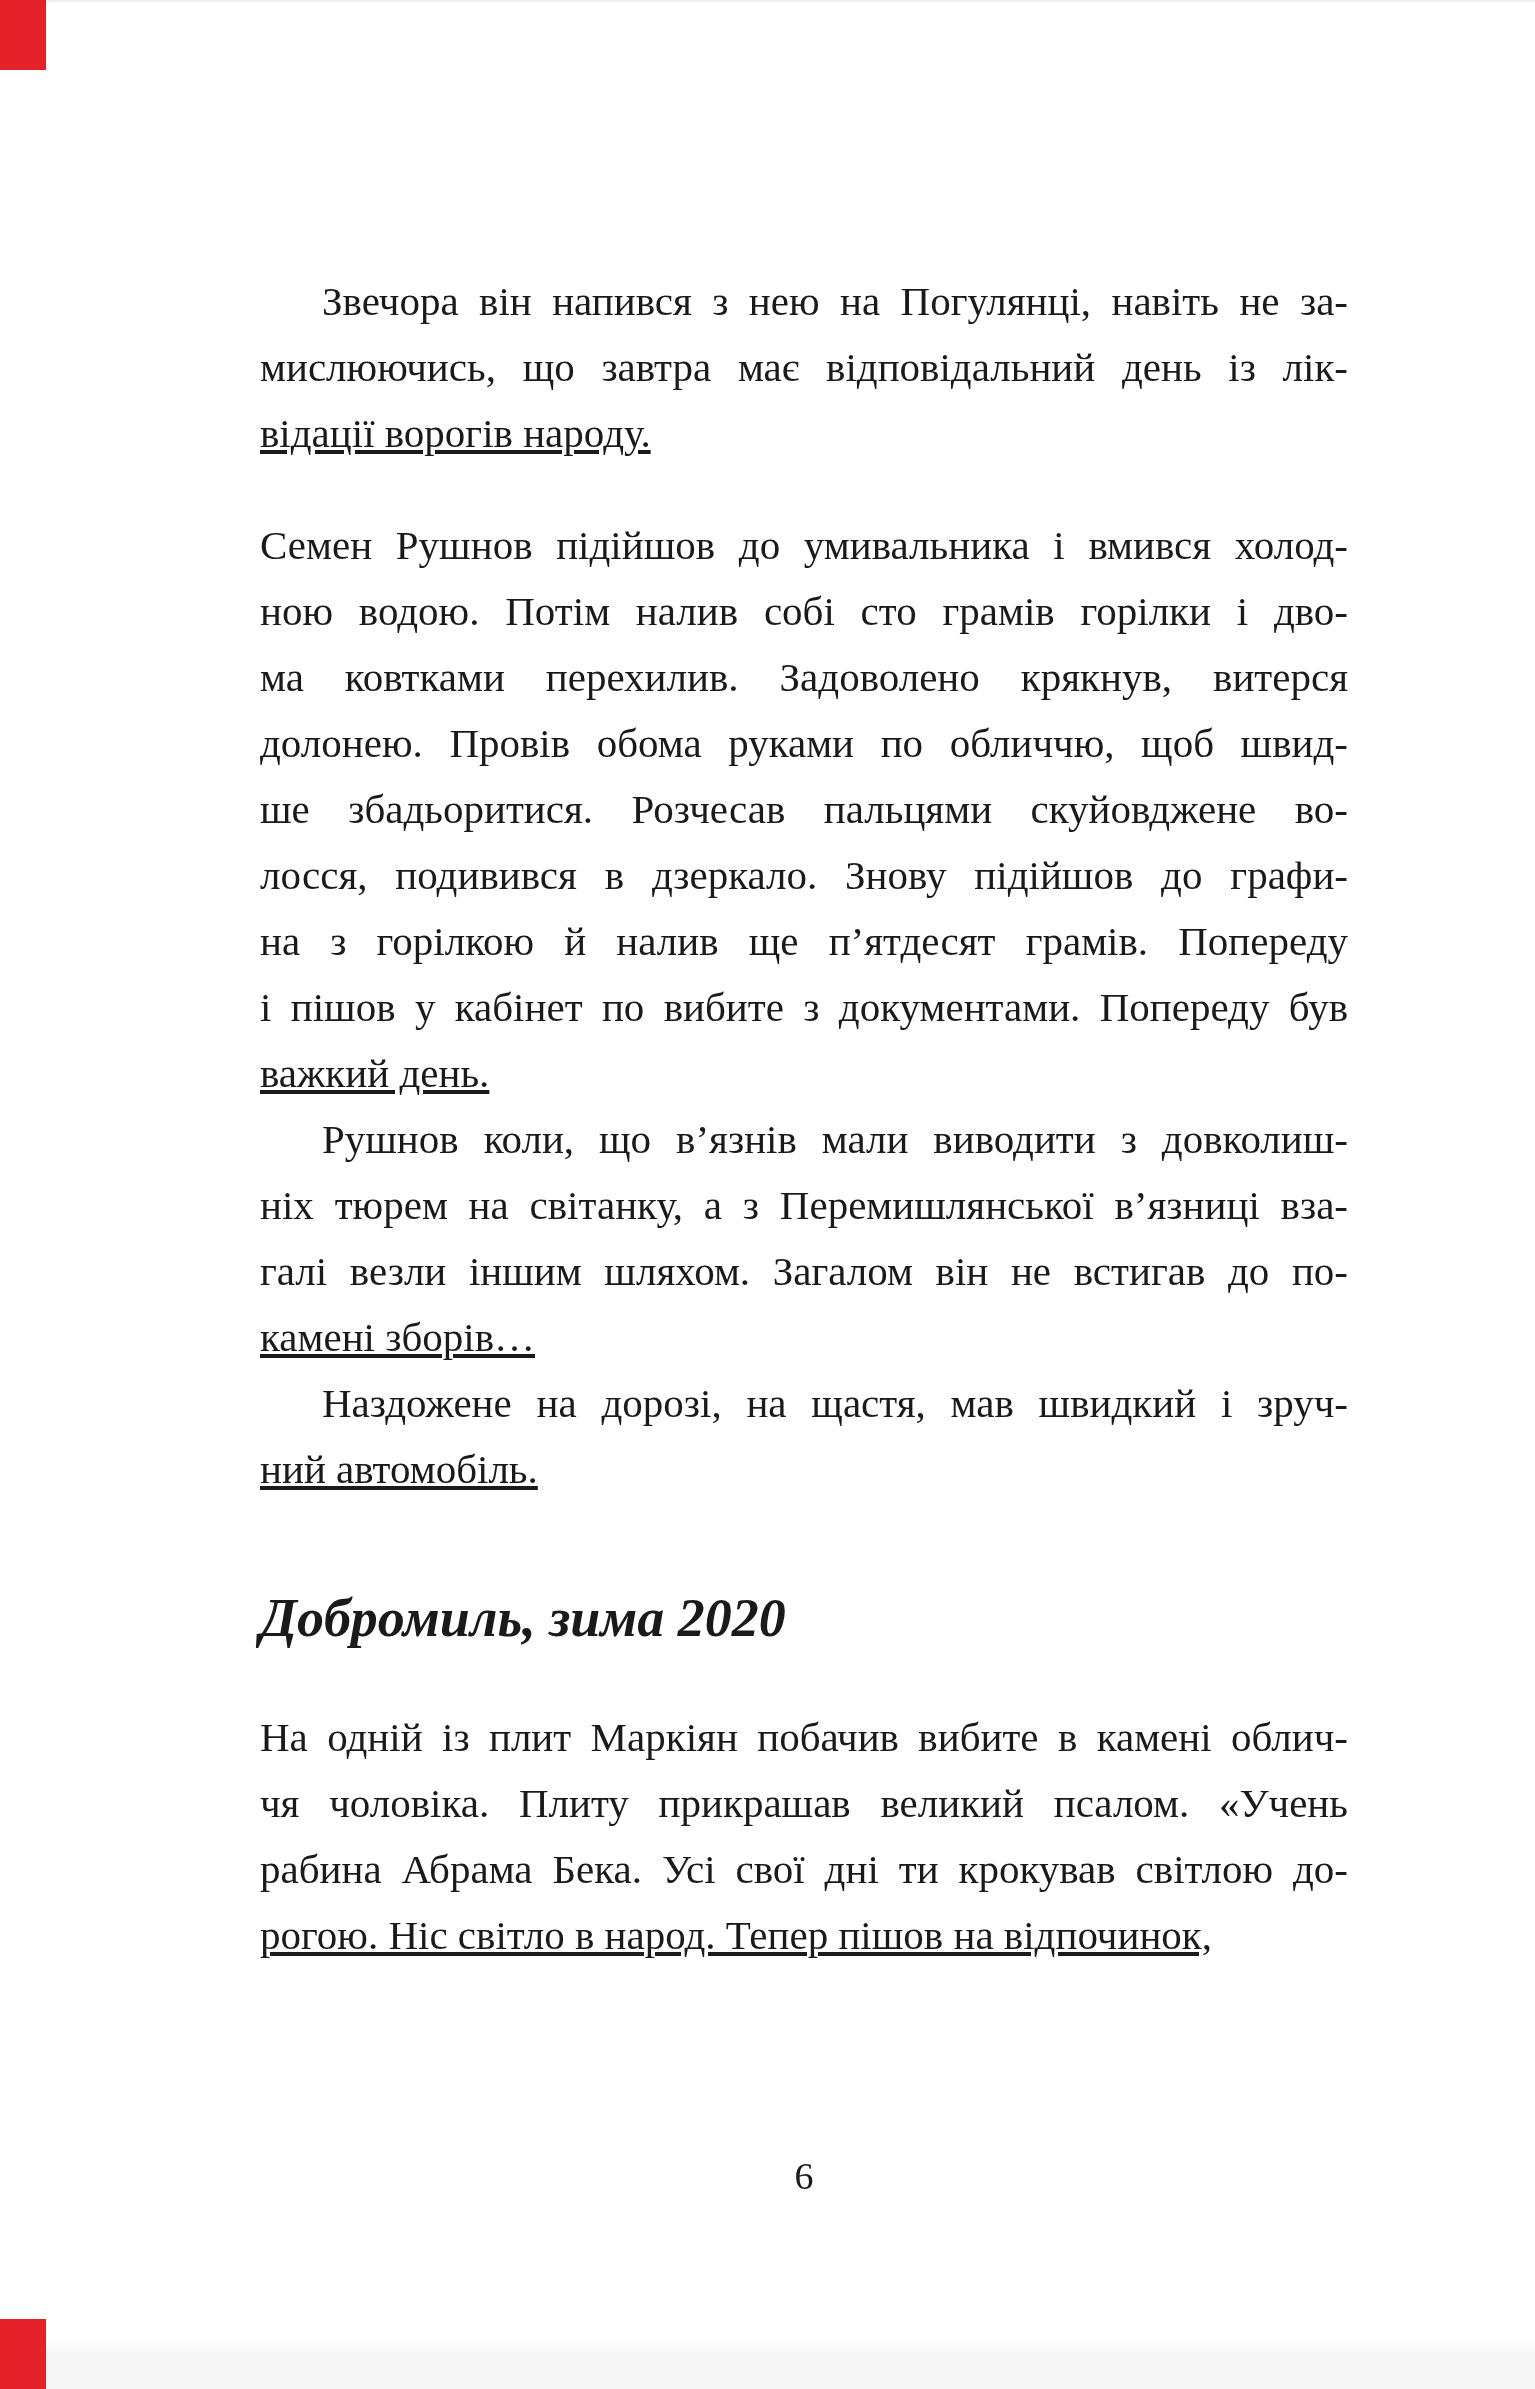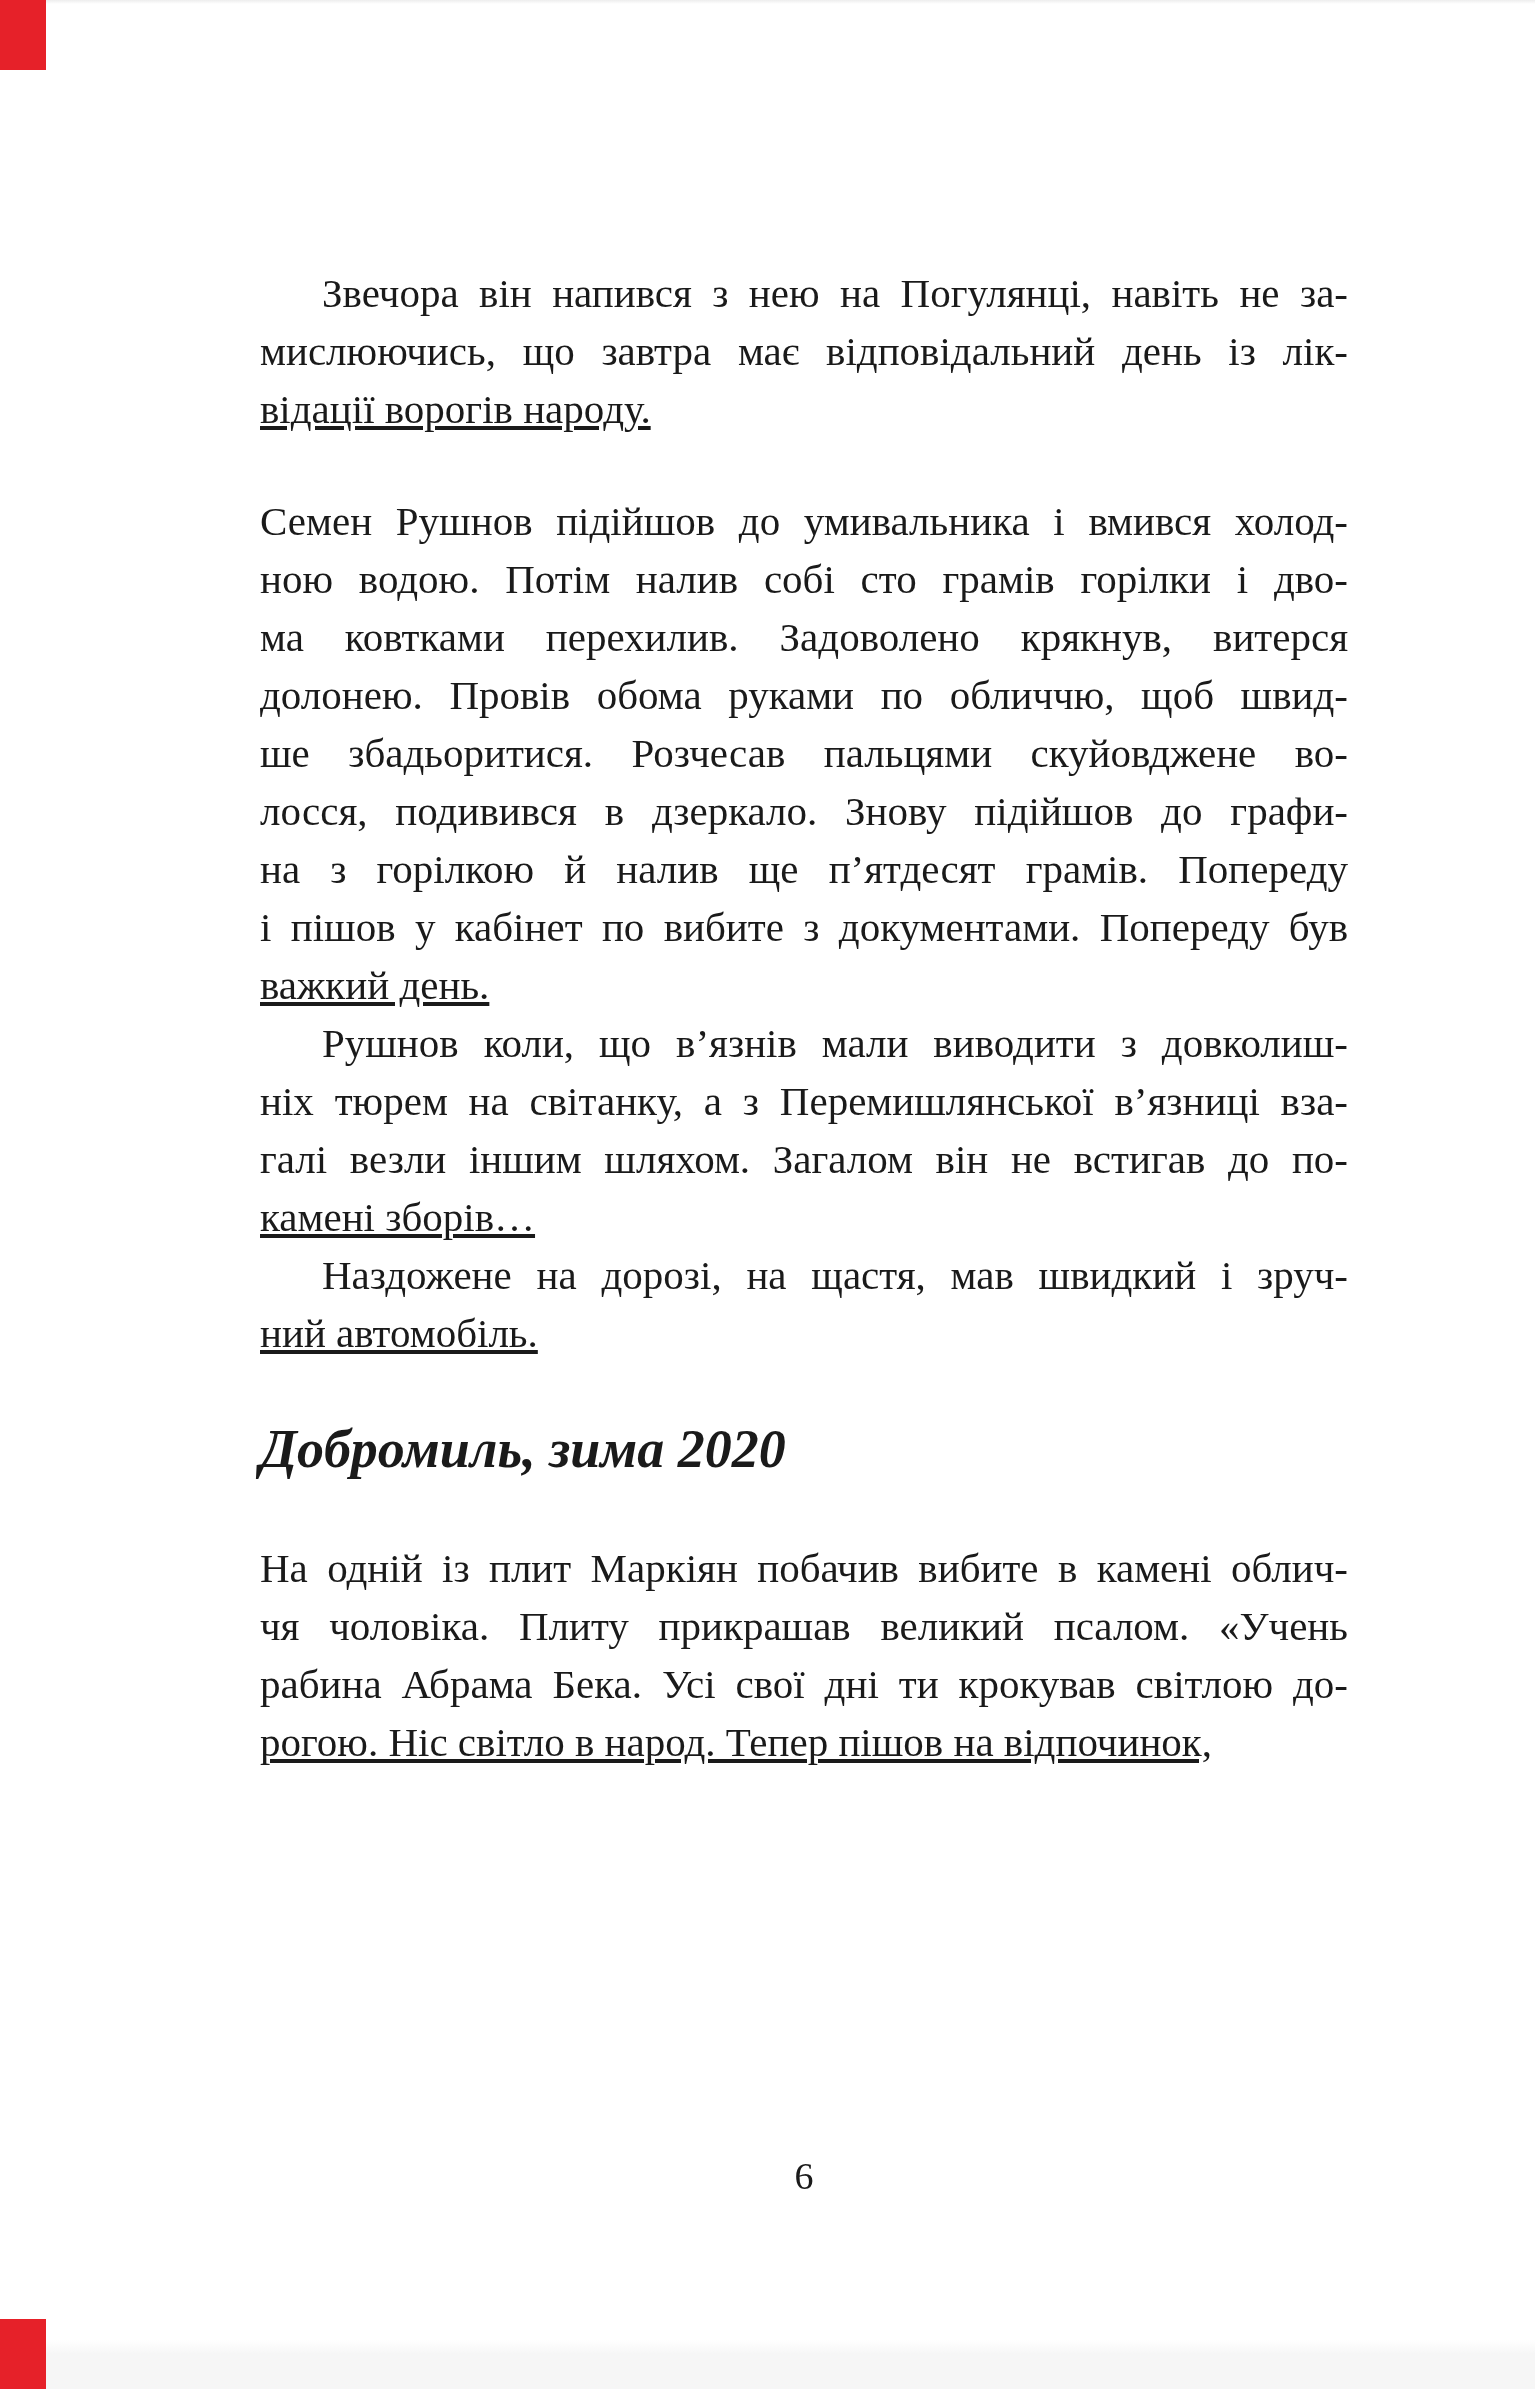--- a/index.html
+++ b/index.html
@@ -40,30 +40,31 @@
     color: var(--text-color, #1a1a1a);
     font-size: 41px;
     line-height: 58px;
   }
   .para { margin: 0; }
   .para .line {
     height: 58px;
     text-align: justify;
     text-align-last: justify;
     overflow: visible;
+    margin-top: 8px;
   }
   .para .line.last {
     text-align: left;
     text-align-last: left;
     text-decoration: underline;
   }
   .para.indent .line:first-child { text-indent: 62px; }
   .para.scene-break { margin-top: 54px; }
   .section-heading {
-    margin-top: 55px;
+    margin-top: 88px;
     margin-bottom: 58px;
     font-style: italic;
     font-weight: 700;
     font-size: 54px;
     line-height: 64px;
     text-align: left;
   }
   .page-number {
     position: absolute;
     left: 260px;

